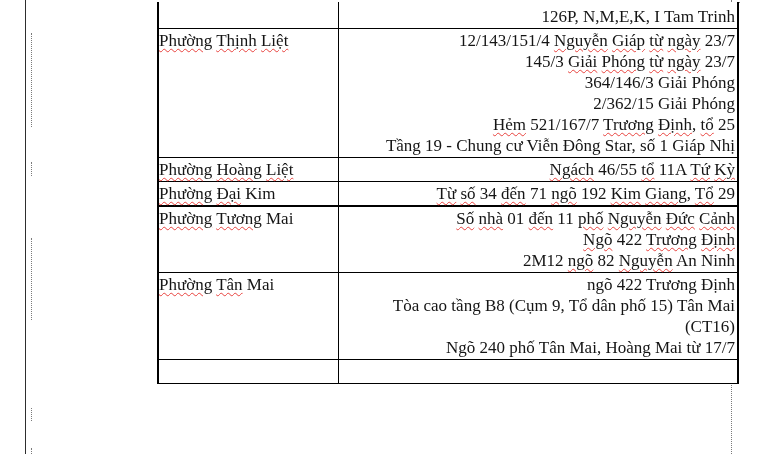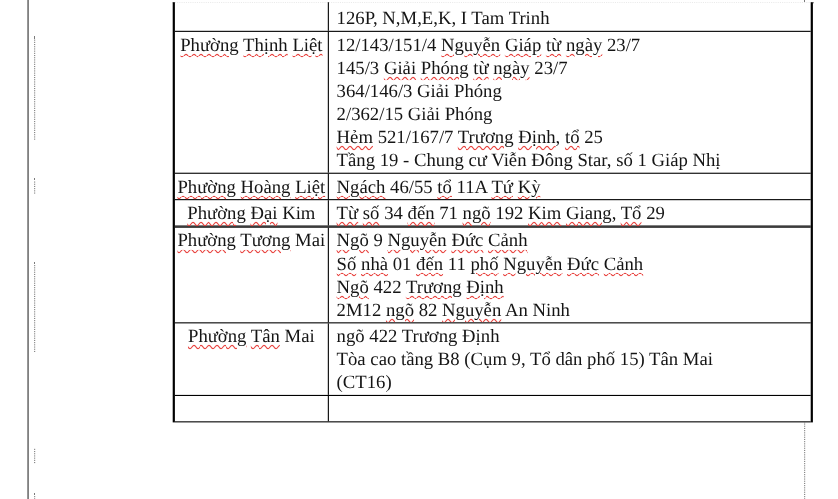--- a/index.html
+++ b/index.html
@@ -12,22 +12,22 @@
   .vdot{position:absolute;left:31px;width:0;border-left:1px dotted #7a7a7a;}
   .vdot.right{left:731px;top:0;height:454px;}
   .hdot{position:absolute;left:157px;top:2px;width:583px;height:0;border-top:1px dotted #7a7a7a;}
   
   .table{
     position:absolute;left:157px;top:2px;width:582px;box-sizing:border-box;
     border-left:2px solid #000;border-right:2px solid #000;background:#fff;
   }
   .row{display:flex;border-bottom:1px solid #000;}
   .row.first .cell{padding-top:4px;}
-  .cell{padding:1px 0 1px 0;}
-  .ward{flex:none;width:140px;box-sizing:border-box;border-right:1px solid #000;text-align:center;}
+  .cell{padding:1px 0 1px 0;text-align:right;}
+  .ward{flex:none;width:180px;box-sizing:border-box;border-right:1px solid #000;text-align:left;}
   .addr{flex:1;padding-left:7px;padding-right:2px;min-width:0;}
   .line{line-height:21px;height:21px;white-space:pre;}
   .seg{white-space:pre;}
   .wavy{
     text-decoration-line:underline;text-decoration-style:wavy;
     text-decoration-color:#e8433f;text-decoration-thickness:1px;text-underline-offset:2px;
   }
 </style>
 </head>
 <body>
@@ -80,34 +80,34 @@
           <div class="line"><span class="seg wavy">Từ</span><span class="seg"> </span><span class="seg wavy">số</span><span class="seg"> 34 </span><span class="seg wavy">đến</span><span class="seg"> 71 </span><span class="seg wavy">ngõ</span><span class="seg"> 192 </span><span class="seg wavy">Kim</span><span class="seg"> </span><span class="seg wavy">Giang</span><span class="seg">, </span><span class="seg wavy">Tổ</span><span class="seg"> 29</span></div>
         </div>
       </div>
       <div class="row">
       </div>
       <div class="row">
         <div class="cell ward">
           <div class="line"><span class="seg wavy">Phường</span><span class="seg"> </span><span class="seg wavy">Tương</span><span class="seg"> </span><span class="seg">Mai</span></div>
         </div>
         <div class="cell addr">
-          <div class="line"><span class="seg wavy">Ngõ</span><span class="seg"> 9 </span><span class="seg wavy">Nguyễn</span><span class="seg"> </span><span class="seg wavy">Đức</span><span class="seg"> </span><span class="seg wavy">Cảnh</span></div>
           <div class="line"><span class="seg wavy">Số</span><span class="seg"> </span><span class="seg wavy">nhà</span><span class="seg"> 01 </span><span class="seg wavy">đến</span><span class="seg"> 11 </span><span class="seg wavy">phố</span><span class="seg"> </span><span class="seg wavy">Nguyễn</span><span class="seg"> </span><span class="seg wavy">Đức</span><span class="seg"> </span><span class="seg wavy">Cảnh</span></div>
           <div class="line"><span class="seg wavy">Ngõ</span><span class="seg"> 422 </span><span class="seg wavy">Trương</span><span class="seg"> </span><span class="seg wavy">Định</span></div>
           <div class="line"><span class="seg">2M12 </span><span class="seg wavy">ngõ</span><span class="seg"> 82 </span><span class="seg wavy">Nguyễn</span><span class="seg"> An Ninh</span></div>
         </div>
       </div>
       <div class="row">
         <div class="cell ward">
           <div class="line"><span class="seg wavy">Phường</span><span class="seg"> </span><span class="seg wavy">Tân</span><span class="seg"> </span><span class="seg">Mai</span></div>
         </div>
         <div class="cell addr">
           <div class="line"><span class="seg">ngõ 422 Trương Định</span></div>
           <div class="line"><span class="seg">Tòa cao tầng B8 (Cụm 9, Tổ dân phố 15) Tân Mai</span></div>
           <div class="line"><span class="seg">(CT16)</span></div>
+          <div class="line"><span class="seg">Ngõ 240 phố Tân Mai, Hoàng Mai từ 17/7</span></div>
         </div>
       </div>
       <div class="row">
         <div class="cell ward"></div>
         <div class="cell addr">
           <div class="line"><span class="seg"></span></div>
         </div>
       </div>
     </div>
 </div>

